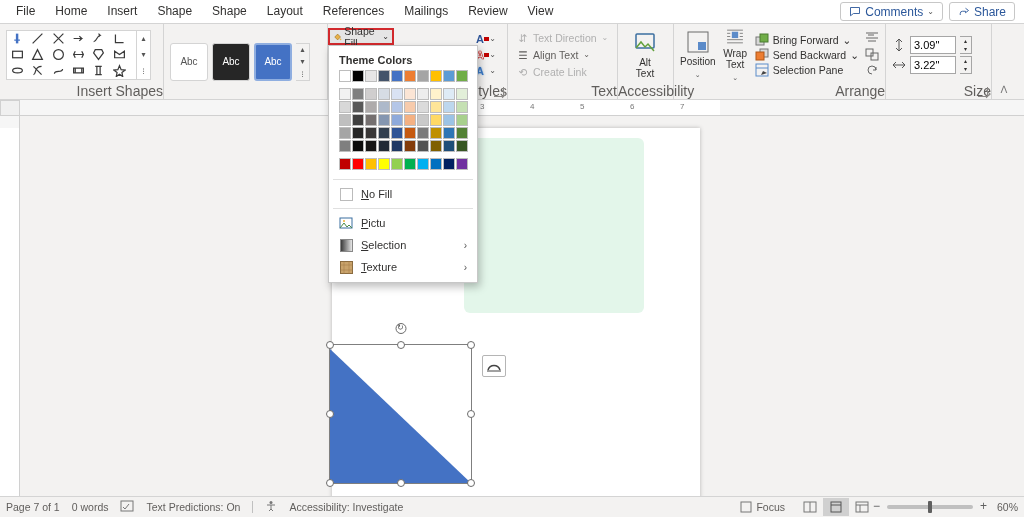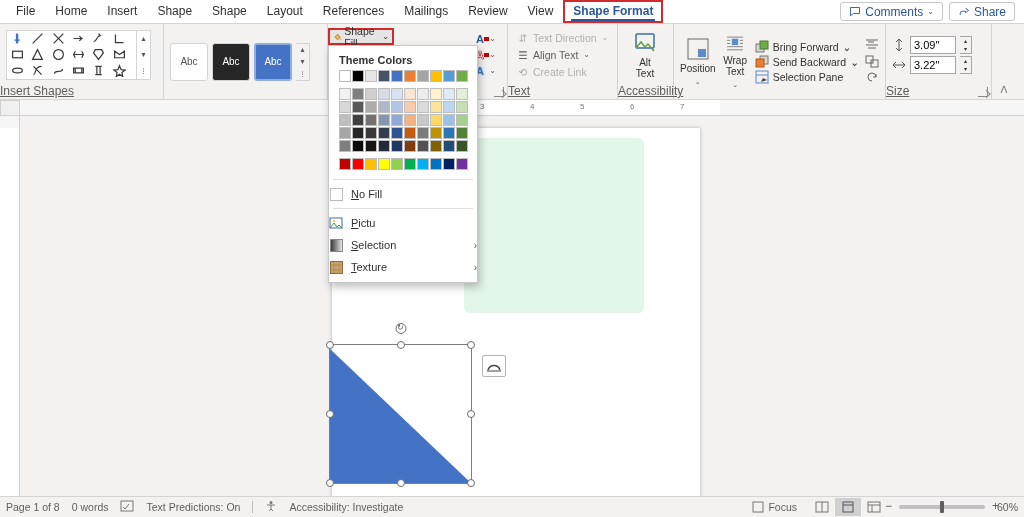--- a/index.html
+++ b/index.html
@@ -21,21 +21,21 @@
   .tabs .tab.active{color:var(--accent);font-weight:600;}
   .tabs .tab.active::after{content:"";position:absolute;left:6px;right:6px;bottom:0;height:2px;background:var(--accent);}
   .tabs .tab.highlight{border:2px solid var(--red-highlight);padding:2px 8px 1px;}
   .tabs .spacer{flex:1;}
   .tabs .rbtn{display:flex;align-items:center;gap:4px;padding:3px 8px;border:1px solid #c7c7c7;border-radius:3px;margin:2px 3px;font-size:12px;color:var(--accent);cursor:pointer;}
   .tabs .rbtn svg{width:12px;height:12px;}
   
   .ribbon{height:76px;background:var(--ribbon-bg);border-bottom:1px solid var(--ribbon-border);display:flex;align-items:stretch;font-size:11px;position:relative;}
   .group{border-right:1px solid var(--ribbon-border);display:flex;flex-direction:column;position:relative;}
   .group-body{flex:1;display:flex;align-items:center;padding:2px 6px;gap:4px;}
-  .group-label{text-align:left;font-size:12px;color:var(--text-dim);padding:0 0 2px;height:14px;line-height:12px;position:relative;text-decoration:underline;}
+  .group-label{text-align:right;font-size:14px;color:var(--text-dim);padding:0 0 2px;height:14px;line-height:12px;position:relative;}
   .group-label .launcher{position:absolute;right:3px;bottom:2px;width:10px;height:10px;border:1px solid #8a8886;border-top:none;border-left:none;}
   .group-label .launcher::after{content:"";position:absolute;right:-1px;bottom:-1px;width:5px;height:5px;border-right:1px solid #8a8886;border-bottom:1px solid #8a8886;transform:rotate(-45deg) translate(1px,1px);}
   
   .shape-gal{width:145px;height:50px;border:1px solid var(--ribbon-border);background:#fff;display:grid;grid-template-columns:repeat(7,1fr);grid-template-rows:repeat(3,1fr);position:relative;}
   .shape-gal .cell{display:flex;align-items:center;justify-content:center;}
   .shape-gal .cell svg{width:13px;height:13px;stroke:#3a3a3a;fill:none;stroke-width:1.5;}
   .shape-gal .scroll{position:absolute;right:0;top:0;width:14px;height:100%;border-left:1px solid var(--ribbon-border);display:flex;flex-direction:column;}
   .shape-gal .scroll div{flex:1;display:flex;align-items:center;justify-content:center;font-size:8px;color:#555;}
   
   .style-gal{display:flex;gap:4px;align-items:center;}
@@ -92,21 +92,21 @@
   .rot-handle::after{content:"↻";font-size:8px;position:absolute;left:1px;top:-1px;color:#555;}
   .ctx-btn{position:absolute;left:482px;top:255px;width:24px;height:22px;background:#fff;border:1px solid #b5b5b5;border-radius:2px;display:flex;align-items:center;justify-content:center;}
   
   .dropdown{position:absolute;left:328px;top:21px;width:150px;background:#fff;border:1px solid #c7c7c7;box-shadow:2px 4px 8px rgba(0,0,0,0.25);font-size:11px;z-index:50;padding-bottom:4px;}
   .dropdown .hdr{font-weight:700;font-size:11px;padding:8px 10px 4px;}
   .swatch-grid{display:grid;grid-template-columns:repeat(10,12px);gap:1px;padding:0 10px 6px;}
   .swatch-grid.theme{grid-template-rows:14px 2px repeat(5,12px);}
   .swatch{width:12px;height:12px;border:1px solid #bdbdbd;}
   .swatch-grid .gap{grid-column:1/-1;height:2px;}
   .dd-sep{height:1px;background:#e0e0e0;margin:3px 4px;}
-  .dd-item{display:flex;align-items:center;gap:8px;padding:4px 0;cursor:pointer;position:relative;text-align:right;}
+  .dd-item{display:flex;align-items:center;gap:8px;padding:4px 10px;cursor:pointer;position:relative;text-align:right;}
   .dd-item .arw{margin-left:auto;font-size:10px;color:#555;}
   .dd-item .ico{width:14px;height:14px;display:inline-flex;align-items:center;justify-content:center;}
   .dd-item .underline-first::first-letter{text-decoration:underline;}
   .dd-item.highlight{outline:2px solid var(--red-highlight);outline-offset:-1px;background:var(--hover);}
   .tooltip{position:absolute;left:54px;top:20px;background:var(--tooltip-bg);border:1px solid #8c8c8c;padding:2px 5px;font-size:10.5px;white-space:nowrap;z-index:60;box-shadow:1px 1px 3px rgba(0,0,0,.2);}
   
   .status{position:absolute;left:0;right:0;bottom:0;height:21px;background:var(--ribbon-bg);border-top:1px solid var(--ribbon-border);display:flex;align-items:center;font-size:10.5px;color:var(--text-dim);padding:0 6px;gap:12px;}
   .status .sep{width:1px;height:12px;background:#c0c0c0;}
   .status .spacer{flex:1;}
   .status .vbtns{display:flex;gap:0;}
@@ -124,21 +124,20 @@
   <div class="tab">File</div>
   <div class="tab">Home</div>
   <div class="tab">Insert</div>
   <div class="tab">Shape</div>
   <div class="tab">Shape</div>
   <div class="tab">Layout</div>
   <div class="tab">References</div>
   <div class="tab">Mailings</div>
   <div class="tab">Review</div>
   <div class="tab">View</div>
-  <div class="tab active highlight">Shape Format</div>
   <div class="spacer"></div>
   <div class="rbtn">
     <svg viewBox="0 0 16 16">
         <path d="M2 2h12v8H6l-4 3V2z" fill="none" stroke="#2b579a" stroke-width="1.2"></path>
       </svg>
     <span>Comments</span>
     <span style="font-size:8px;color:#555">⌄</span>
   </div>
   <div class="rbtn">
     <svg viewBox="0 0 16 16">
@@ -395,20 +394,21 @@
         <div><svg width="14" height="13" viewBox="0 0 14 13">
               <rect x="1" y="1" width="7" height="7" fill="none" stroke="#666"></rect>
               <rect x="6" y="5" width="7" height="7" fill="none" stroke="#666"></rect>
             </svg></div>
         <div><svg width="14" height="13" viewBox="0 0 14 13">
               <path d="M11 6a4 4 0 10-4 4" fill="none" stroke="#666"></path>
               <path d="M11 3v3h-3" fill="none" stroke="#666"></path>
             </svg></div>
       </div>
     </div>
+    <div class="group-label">Arrange</div>
   </div>
 
   <div class="group" style="width:106px">
     <div class="group-body">
         <div>
       <div class="size-row">
         <span class="lab"><svg width="14" height="14" viewBox="0 0 14 14">
                 <path d="M7 1v12M4 4l3-3 3 3M4 10l3 3 3-3" stroke="#555" fill="none"></path>
               </svg></span>
         <input value="3.09&quot;" style="">
@@ -597,21 +597,21 @@
   </div>
   <div class="ctx-btn">
     <svg width="16" height="14" viewBox="0 0 16 14">
         <path d="M2 11c2-6 10-6 12 0" stroke="#444" fill="none" stroke-width="1.5"></path>
         <path d="M1 12h14" stroke="#444"></path>
       </svg>
   </div>
 </div>
 
 <div class="status">
-  <span>Page 1 of 8</span>
+  <span>Page 7 of 1</span>
   <span>0 words</span>
   <span><svg width="14" height="12" viewBox="0 0 14 12">
         <rect x="1" y="1" width="12" height="10" fill="none" stroke="#777"></rect>
         <path d="M3 7l2 2 4-5" stroke="#777" fill="none"></path>
       </svg></span>
   <span>Text Predictions: On</span>
   <span class="sep"></span>
   <span><svg width="12" height="12" viewBox="0 0 12 12">
         <circle cx="6" cy="2.5" r="1.5" fill="#777"></circle>
         <path d="M2 5h8M6 5v4M4 11l2-2 2 2" stroke="#777" fill="none"></path>
@@ -642,14 +642,14 @@
           <rect x="1" y="1" width="12" height="10" fill="none" stroke="#777"></rect>
           <path d="M1 4h12M5 4v7" stroke="#777"></path>
         </svg>
       </div>
   </div>
   <div class="zoom-slider">
     <span class="minus">−</span>
     <div class="thumb"></div>
     <span class="plus">+</span>
   </div>
-  <span style="margin-left:0">60%</span>
+  <span style="margin-left:12px">60%</span>
 </div>
 
 </body></html>

